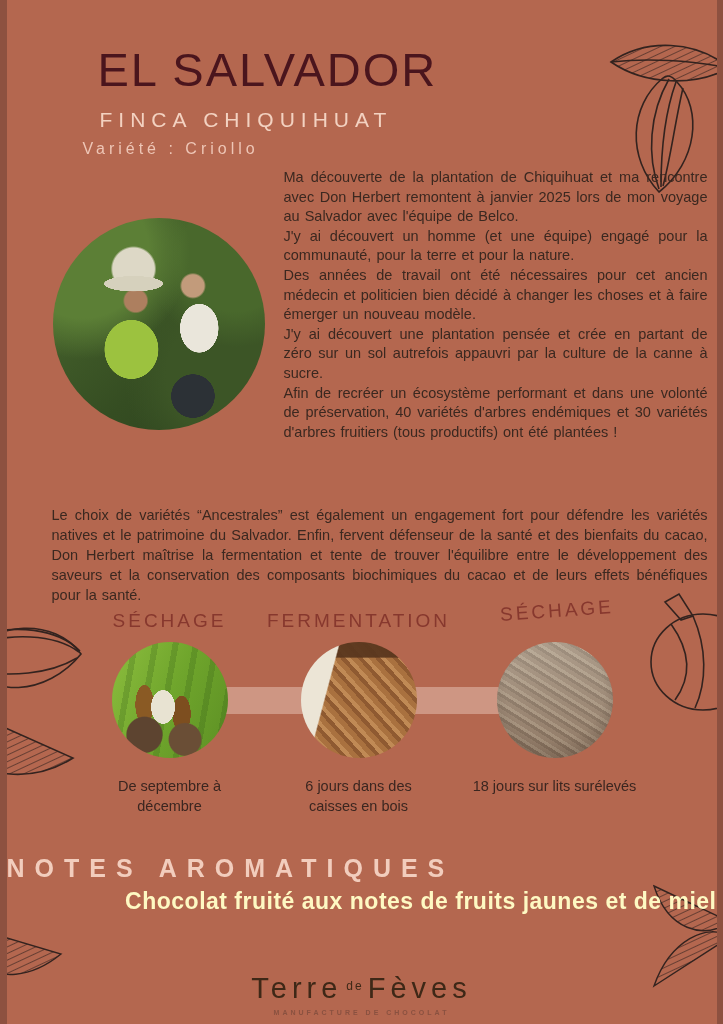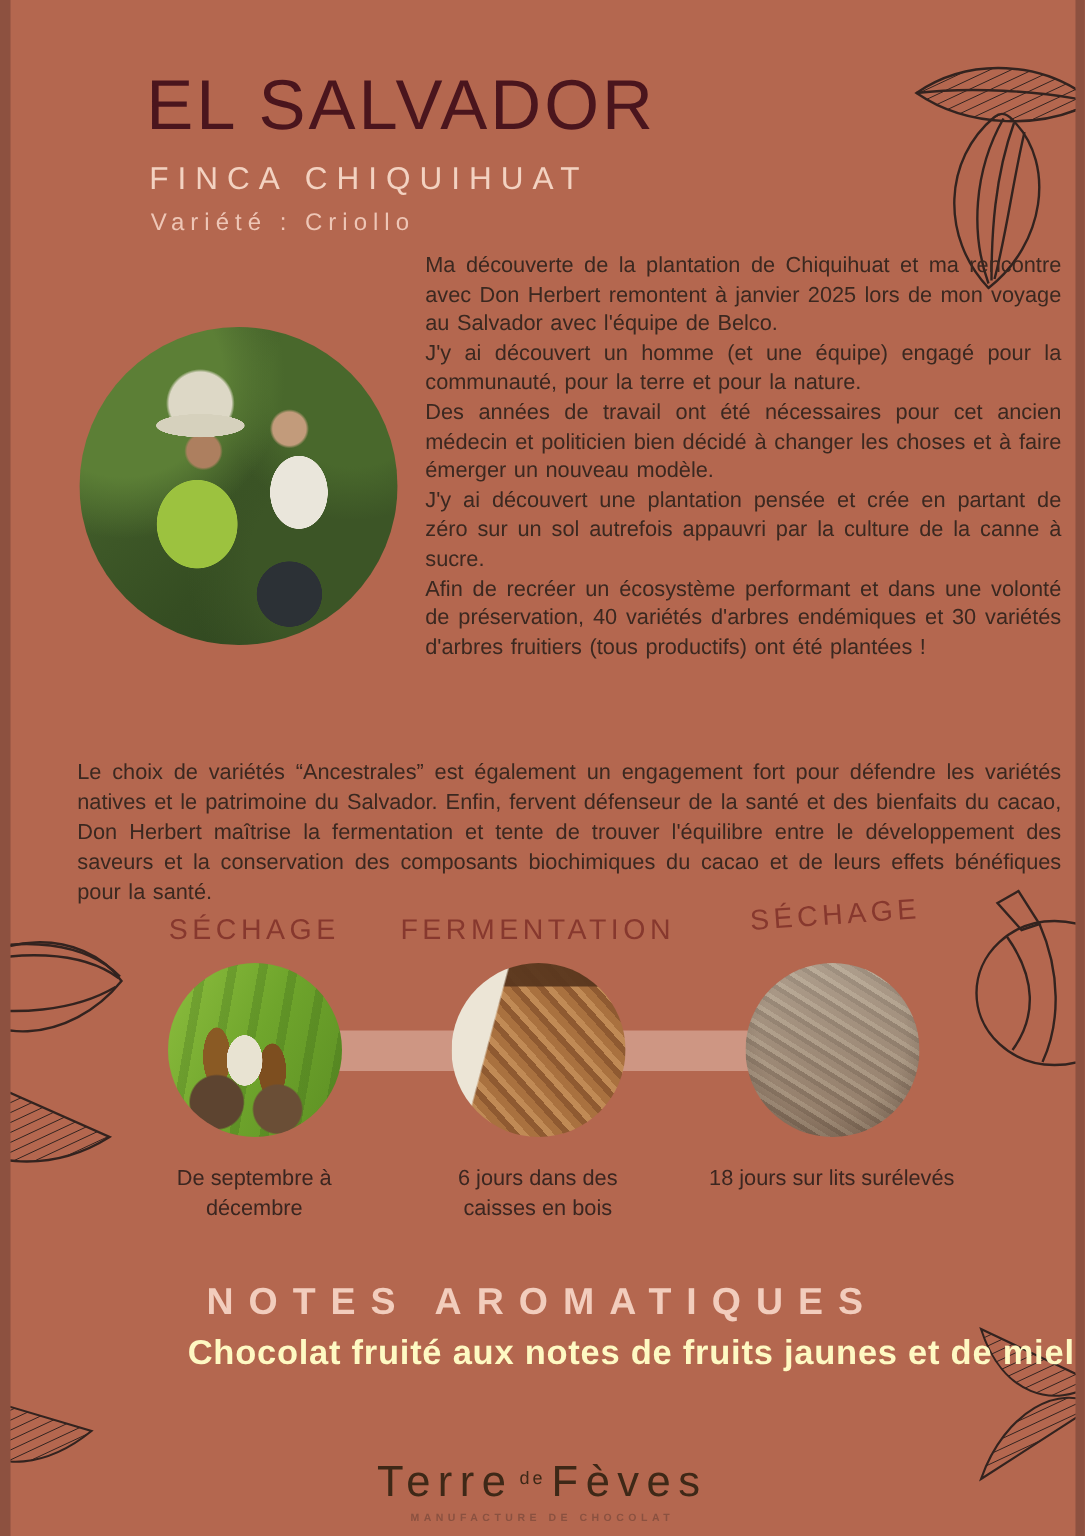--- a/index.html
+++ b/index.html
@@ -15,21 +15,21 @@
     position:absolute; left:91px; top:46px;
     font-size:47px; font-weight:400; letter-spacing:2px;
     color:#4a151d; line-height:1;
   }
   .farm-name {
     position:absolute; left:93px; top:108px;
     font-size:21px; letter-spacing:6px; font-weight:400;
     color:#f3d2c1;
   }
   .variety {
-    position:absolute; left:94px; top:140px;
+    position:absolute; left:76px; top:140px;
     font-size:16px; letter-spacing:4px; font-weight:400;
     color:#eec6b6;
   }
   
   .photo-main {
     position:absolute; left:46px; top:218px; width:212px; height:212px;
     border-radius:50%;
     background:
       radial-gradient(ellipse 23% 6% at 38% 31%, #d6d1bd 0 60%, rgba(0,0,0,0) 61%),
       radial-gradient(circle at 38% 24%, #ddd8c6 0 10%, rgba(0,0,0,0) 11%),
@@ -93,21 +93,21 @@
       repeating-linear-gradient(32deg, #9b8673 0 4px, #83705f 4px 7px, #b3a18c 7px 10px);
   }
   .step-caption {
     position:absolute; top:776px; transform:translateX(-50%);
     font-size:14.5px; line-height:20px; text-align:center;
     color:#3b2620; white-space:pre-line;
   }
   .step-caption.nowrap { white-space:nowrap; }
   
   .notes-title {
-    position:absolute; left:0; right:0; top:854px; text-align:center;
+    position:absolute; left:0; right:0; top:854px; text-align:left;
     font-size:25px; font-weight:700; letter-spacing:10px;
     color:#f2cdbd;
   }
   .notes-desc {
     position:absolute; left:0; right:0; top:888px; text-align:right;
     font-size:23px; font-weight:700; letter-spacing:0.5px;
     color:#fef9c3;
   }
   
   .logo { position:absolute; left:0; right:0; top:972px; text-align:center; color:#3e2817; }

